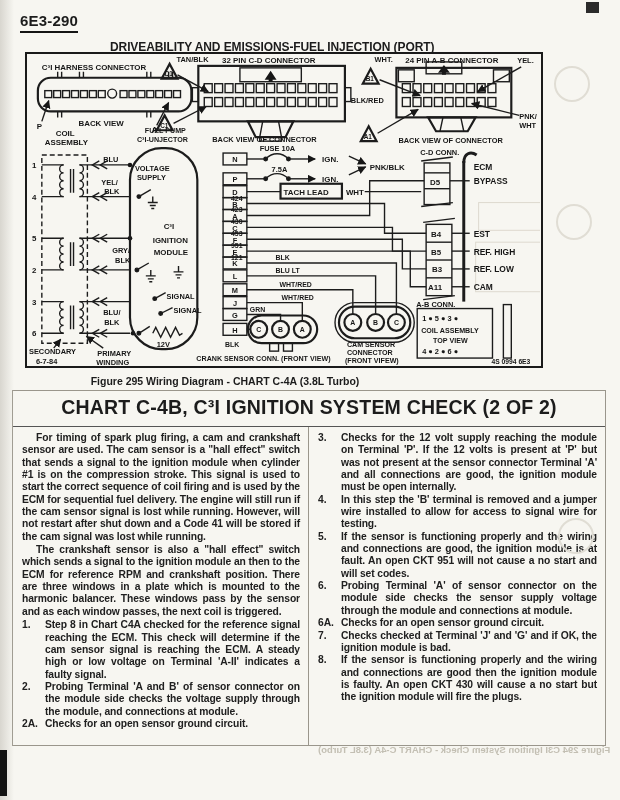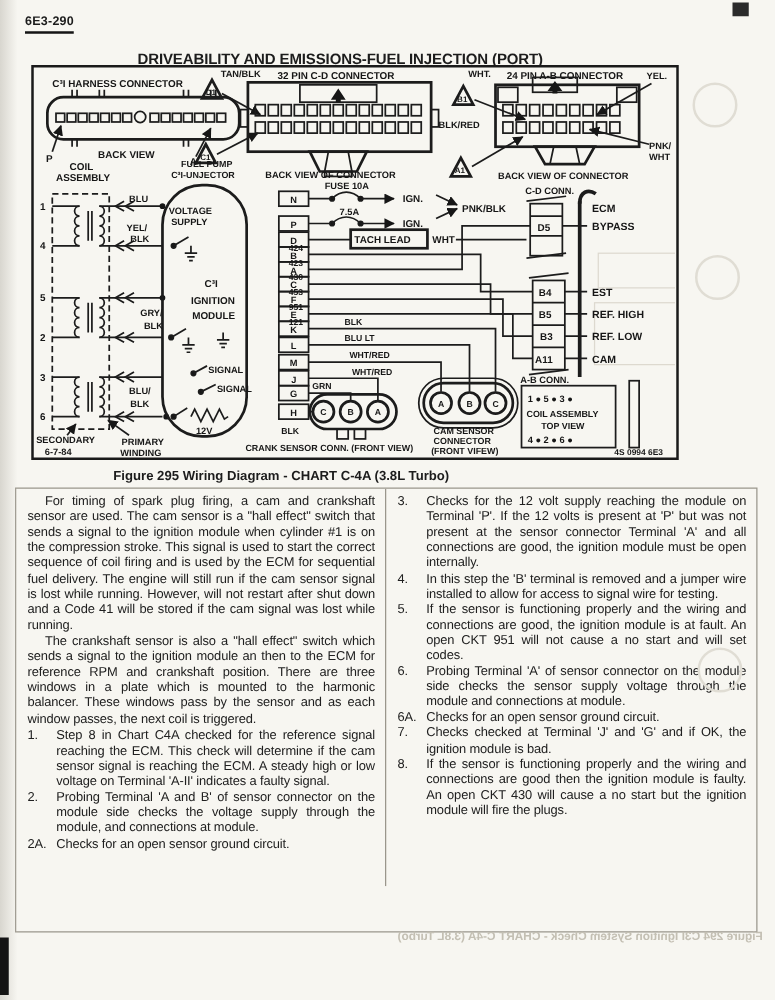--- a/index.html
+++ b/index.html
@@ -10,21 +10,21 @@
     color:#1c1c1c;
   }
   .page{position:absolute;inset:0;background:#f7f6f1;}
   .edge-shade{position:absolute;left:0;top:0;width:14px;height:800px;
     background:linear-gradient(90deg,#d8d6cf,rgba(216,214,207,0));}
   .corner-mark{position:absolute;left:586px;top:2px;width:13px;height:11px;background:#2b2b2b;}
   .left-bar{position:absolute;left:0;top:750px;width:7px;height:46px;background:#141414;}
   .ring{position:absolute;width:32px;height:32px;border:2px solid #e0ddd4;border-radius:50%;background:transparent;}
 
   
-  .pagenum{position:absolute;left:20px;top:12px;font-size:10px;font-weight:bold;
+  .pagenum{position:absolute;left:20px;top:12px;font-size:15px;font-weight:bold;
     border-bottom:2px solid #151515;padding-bottom:2px;letter-spacing:.2px;}
   .hdr{position:absolute;left:110px;top:12px;font-size:12px;font-weight:bold;
     border-bottom:2px solid #151515;padding-bottom:2px;letter-spacing:-.1px;margin-top:28px;}
 
   
   .diagram{position:absolute;left:25px;top:52px;width:518px;height:316px;
     border:2.5px solid #1a1a1a;background:#f7f6f1;box-sizing:border-box;}
   svg text{font-family:"Liberation Sans",sans-serif;font-weight:bold;fill:#161616;}
   .t65{font-size:6.5px;} .t68{font-size:6.8px;} .t7{font-size:7px;} .t72{font-size:7.2px;}
   .t75{font-size:7.5px;} .t8{font-size:8px;} .t85{font-size:8.5px;}
@@ -38,21 +38,21 @@
   .caption{position:absolute;left:30px;top:375px;width:390px;text-align:center;
     font-size:10.5px;font-weight:bold;}
 
   
   .textbox{position:absolute;left:12px;top:390px;width:594px;height:356px;
     border:1px solid #9a968c;box-sizing:border-box;background:#f7f6f1;}
   .chart-title{height:30px;padding-top:5px;text-align:center;font-size:19.5px;
     font-weight:bold;letter-spacing:.2px;border-bottom:1.5px solid #555;}
   .columns{display:flex;height:318px;overflow:hidden;}
   .col{width:50%;box-sizing:border-box;padding:5px 8px 0 9px;
-    font-size:10.3px;font-weight:normal;line-height:1.2;text-align:justify;
+    font-size:10.3px;font-weight:bold;line-height:1.2;text-align:justify;
     letter-spacing:-.1px;color:#202020;}
   .col.left{border-right:1px solid #9a968c;}
   .para{text-indent:14px;margin:0 0 1px 0;}
   .li{display:flex;margin:0;}
   .li .num{flex:0 0 23px;}
   .li .txt{flex:1;text-align:justify;}
 
   .bleed{position:absolute;left:318px;top:744px;transform:scaleX(-1);
     font-size:9.5px;font-weight:bold;color:#c3bfb3;white-space:nowrap;}
 </style>
@@ -435,20 +435,21 @@
       <text x="409" y="292" class="t72">TOP VIEW</text>
       <text x="398" y="303" class="t75">4 ●  2 ●  6 ●</text>
       <rect x="480" y="253" width="8" height="54" class="w"></rect>
       <text x="468" y="313" class="t68">4S 0994 6E3</text>
     </svg>
   </div>
 
   <div class="caption">Figure 295 Wiring Diagram - CHART C-4A (3.8L Turbo)</div>
 
   <div class="textbox">
+    <div class="chart-title">CHART C-4B, C³I IGNITION SYSTEM CHECK (2 OF 2)</div>
     <div class="columns">
       <div class="col left">
         <p class="para">For timing of spark plug firing, a cam and crankshaft sensor are used. The cam sensor is a "hall effect" switch that sends a signal to the ignition module when cylinder #1 is on the compression stroke. This signal is used to start the correct sequence of coil firing and is used by the ECM for sequential fuel delivery. The engine will still run if the cam sensor signal is lost while running. However, will not restart after shut down and a Code 41 will be stored if the cam signal was lost while running.</p>
         <p class="para">The crankshaft sensor is also a "hall effect" switch which sends a signal to the ignition module an then to the ECM for reference RPM and crankshaft position. There are three windows in a plate which is mounted to the harmonic balancer. These windows pass by the sensor and as each window passes, the next coil is triggered.</p>
         <div class="li">
           <span class="num">1.</span>
           <span class="txt">Step 8 in Chart C4A checked for the reference signal reaching the ECM.  This check will determine if the cam sensor signal is reaching the ECM. A steady high or low voltage on Terminal 'A-II' indicates a faulty signal.</span>
         </div>
         <div class="li">
           <span class="num">2.</span>

